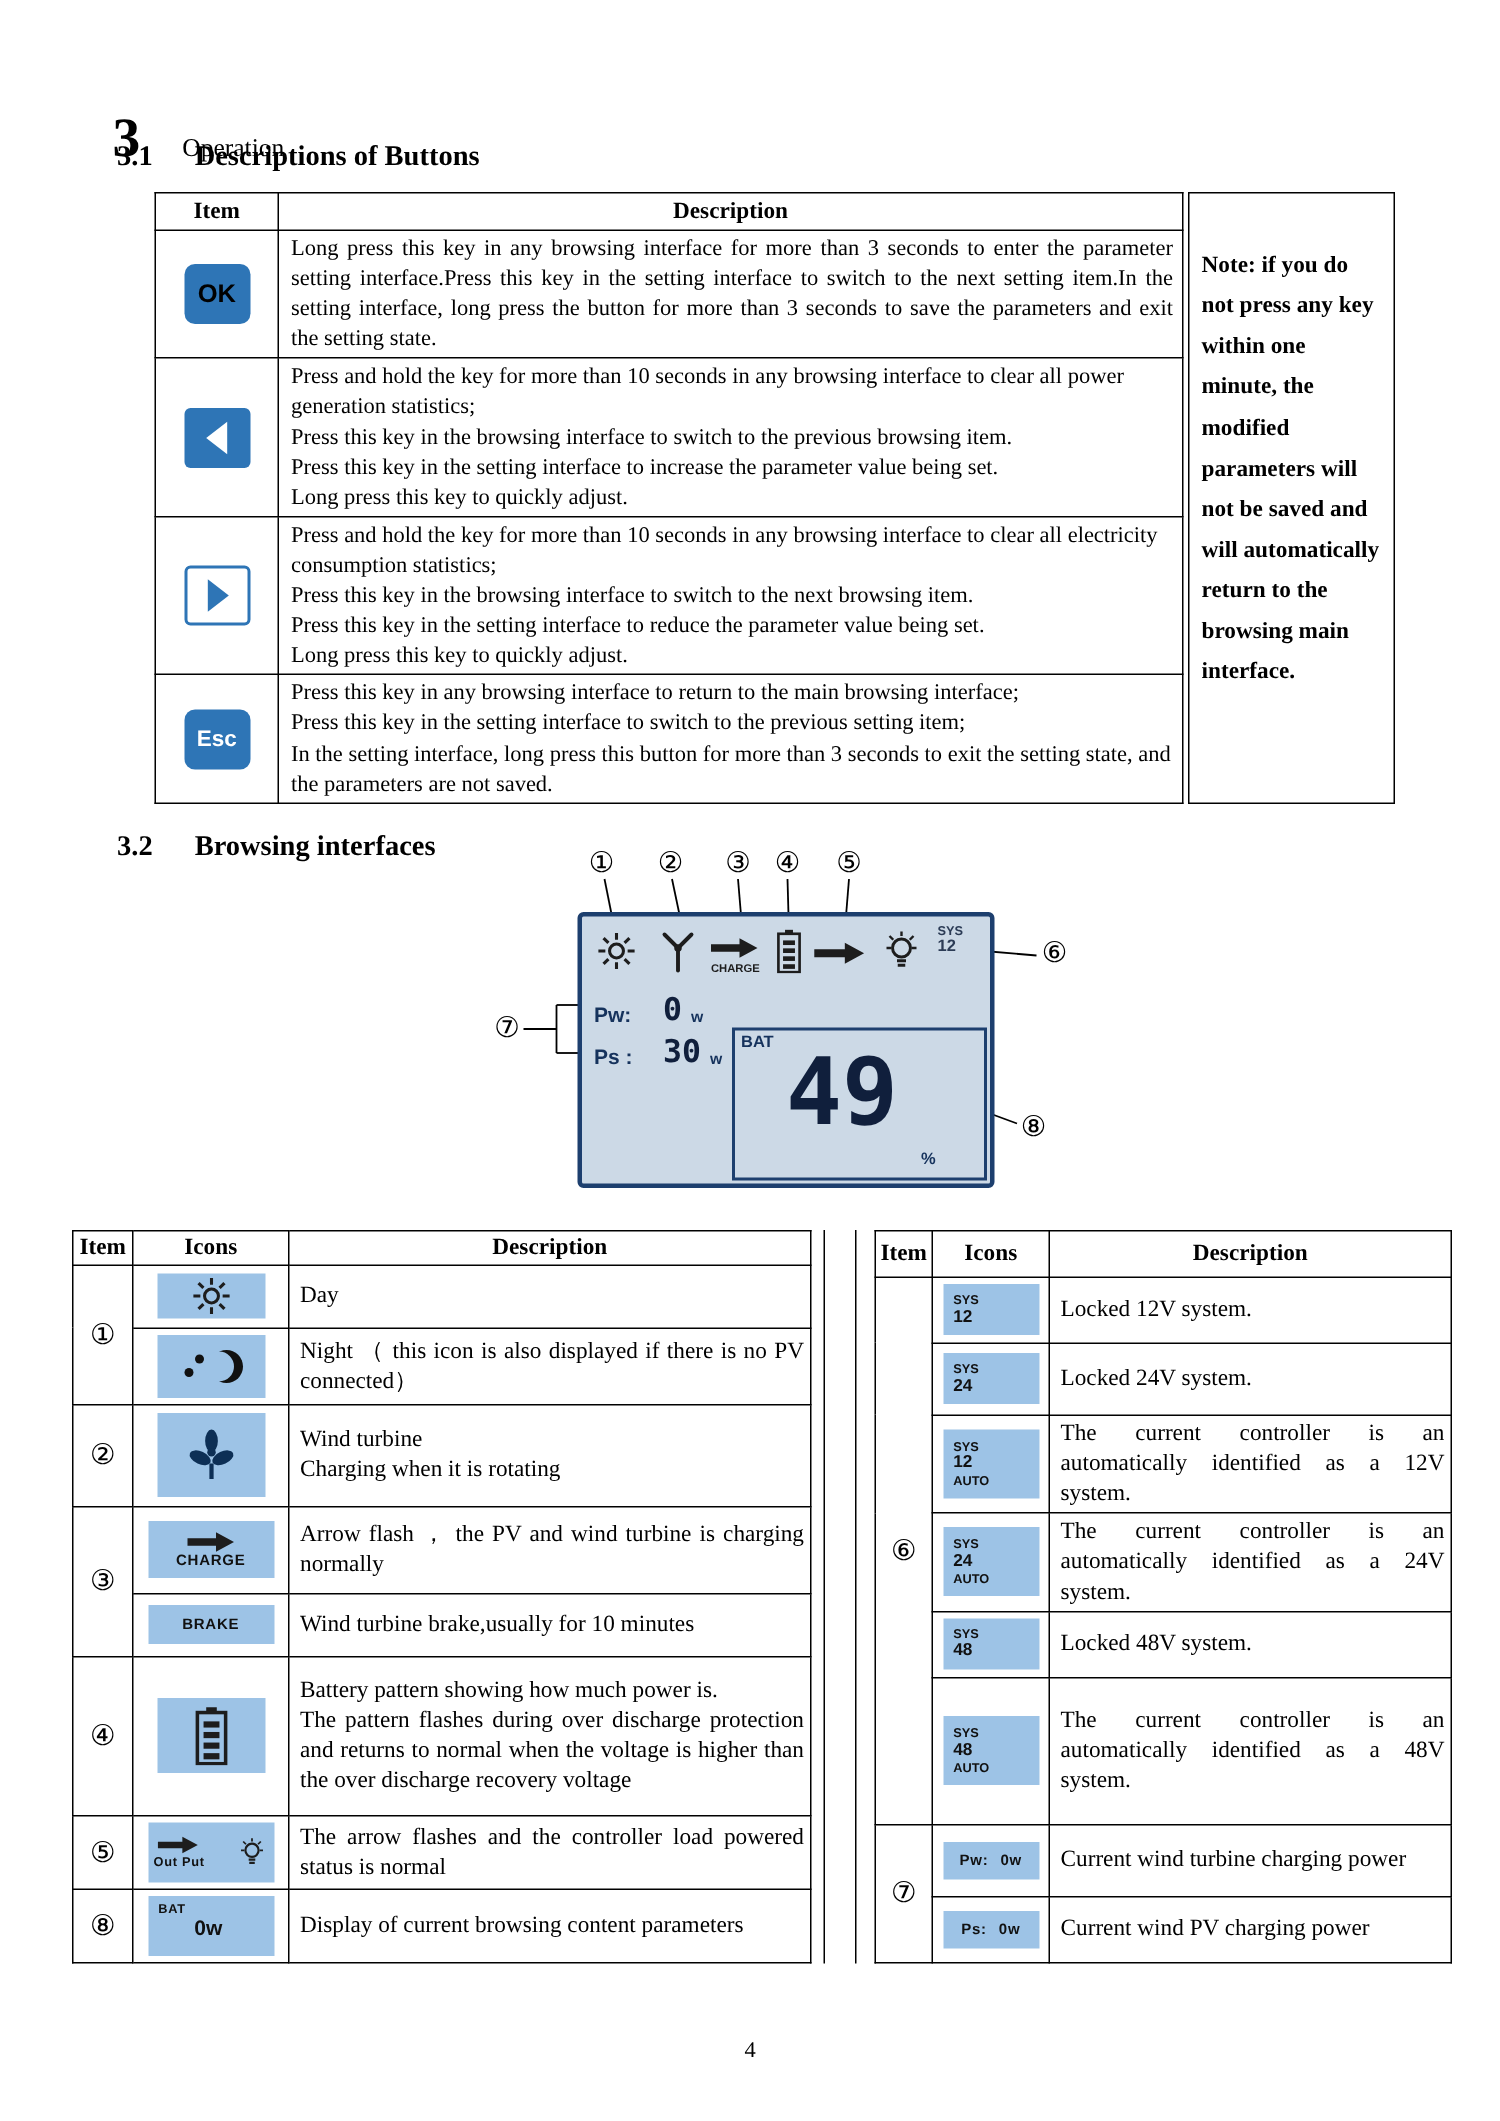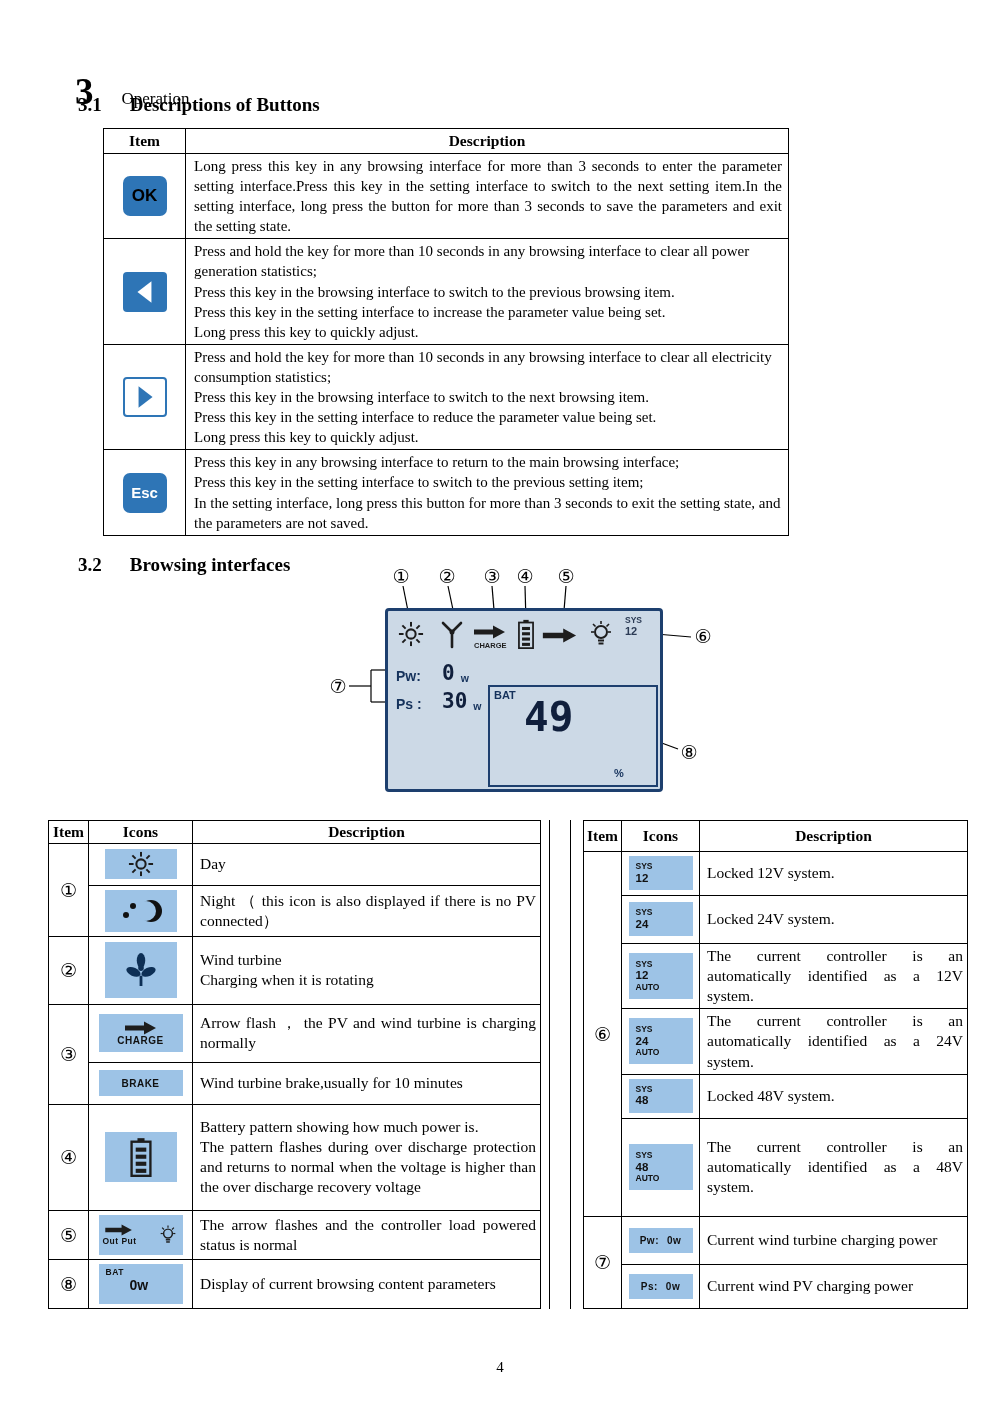--- a/index.html
+++ b/index.html
@@ -54,21 +54,21 @@
   .lcd-sys .sys-l { font-size:8.5px; } .lcd-sys .sys-v { font-size:11px; }
   .lcd-row { display:flex; align-items:flex-end; gap:6px; font-family:"Liberation Sans",sans-serif; }
   .lcd-pw { left:8px; top:52px; } .lcd-ps { left:8px; top:80px; }
   .lcd-row .lbl { width:40px; font-weight:bold; font-size:14px; color:var(--lcd-ink,#15325c); }
   .seg { font-family:"DejaVu Sans Mono", monospace; font-weight:bold; color:#101f3c; }
   .lcd-row .seg { font-size:21px; line-height:1; }
   .lcd-row .unit { font-size:10.5px; font-weight:bold; color:var(--lcd-ink,#15325c); }
   .bat-box { left:100px; top:74px; width:170px; height:102px; border:2px solid var(--lcd-border,#1d3f6e); }
   .bat-box .bat-label { position:absolute; left:4px; top:2px; font-family:"Liberation Sans",sans-serif;
                         font-weight:bold; font-size:11px; color:var(--lcd-ink,#15325c); }
-  .bat-box .bat-value { position:absolute; left:34px; top:10px; font-size:41px; line-height:1; }
+  .bat-box .bat-value { position:absolute; left:34px; top:10px; font-size:62px; line-height:1; }
   .bat-box .bat-unit { position:absolute; left:124px; top:80px; font-size:11px; font-weight:bold;
                        font-family:"Liberation Sans",sans-serif; color:var(--lcd-ink,#15325c); }
   
   .icons-area { display:flex; margin-left:48px; margin-top:14px; align-items:stretch; }
   table.icon-table { border-collapse:collapse; table-layout:fixed; }
   .icon-table th, .icon-table td { border:1px solid #000; }
   .icon-table th { font-size:15.5px; font-weight:bold; text-align:center; padding:2px 0; }
   .icon-table td { vertical-align:middle; }
   .icon-table td.desc { font-size:15.5px; line-height:1.3; padding:2px 4px 2px 7px; text-align:justify; white-space:pre-line; }
   .icon-table td.item { text-align:center; font-family:"DejaVu Sans",sans-serif; font-size:19px; }
@@ -222,20 +222,21 @@
       <tr class="rh84">
         <td class="icon-cell">
           <div class="key key-esc">Esc</div>
         </td>
         <td class="desc-cell pre">Press this key in any browsing interface to return to the main browsing interface;
 Press this key in the setting interface to switch to the previous setting item;
 In the setting interface, long press this button for more than 3 seconds to exit the setting state, and the parameters are not saved.</td>
       </tr>
     </tbody>
       </table>
+    <div class="note-box">Note: if you do not press any key within one minute, the modified parameters will not be saved and will automatically return to the browsing main interface.</div>
   </div>
 
   <div class="subsec" style="margin-top:18px;">
     <span>3.2</span>
     <span>Browsing interfaces</span>
   </div>
 
   <div class="figure">
     <svg class="leader-lines" width="1000" height="240">
       <line x1="403" y1="20" x2="411" y2="60"></line>

